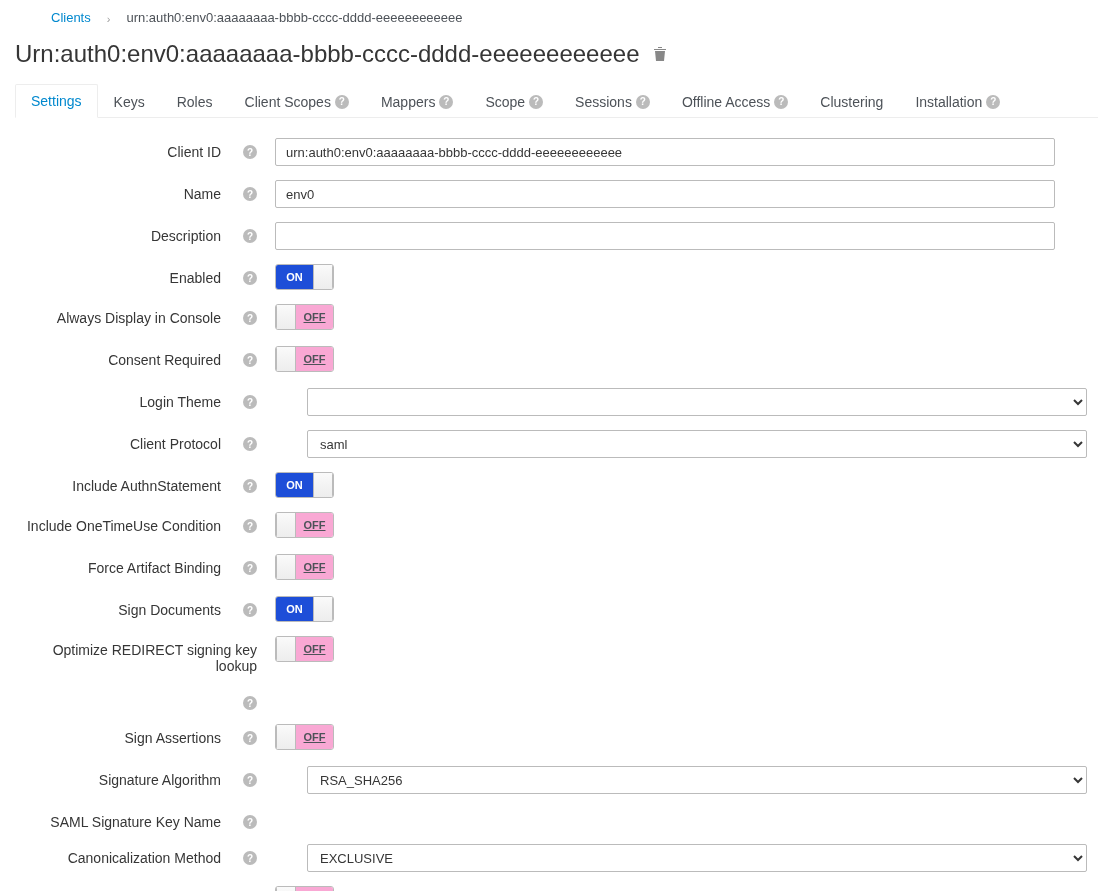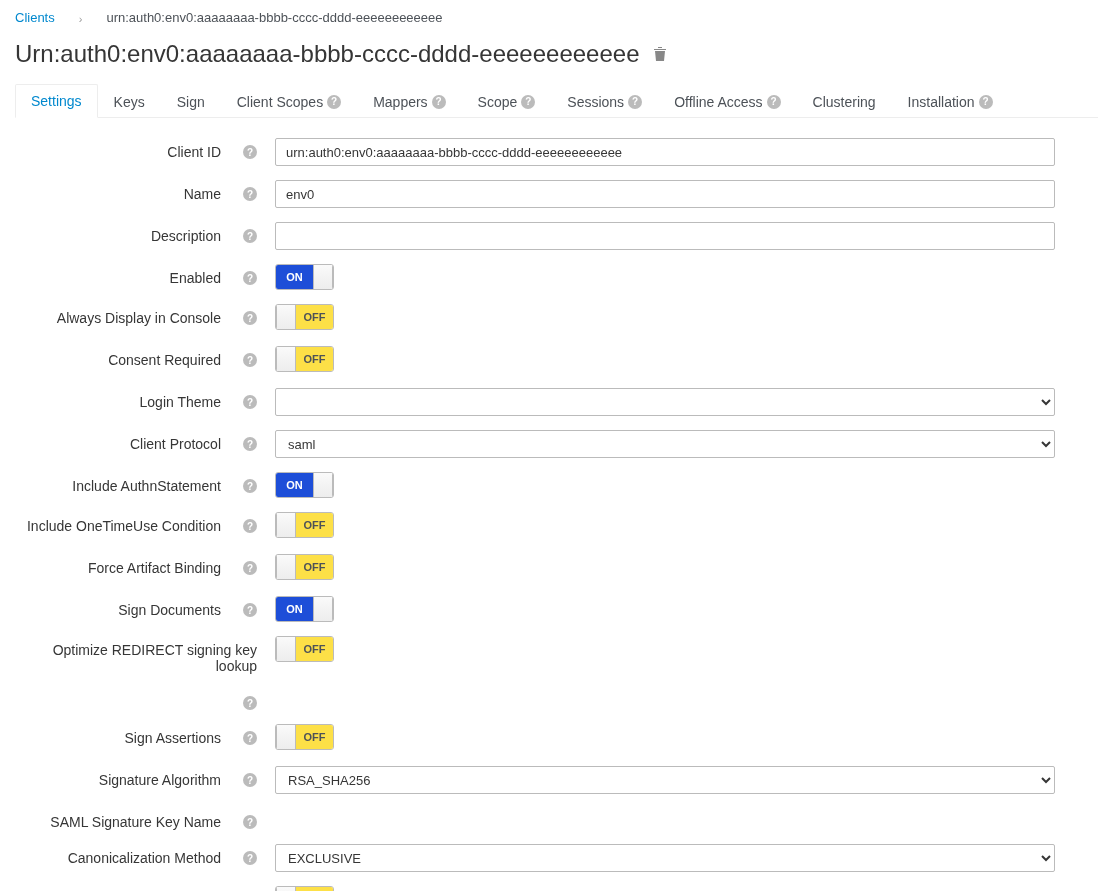--- a/index.html
+++ b/index.html
@@ -6,23 +6,24 @@
     body {
       font-family: "Helvetica Neue", Helvetica, Arial, sans-serif;
       font-size: 14px;
       color: #363636;
       background: #fff;
       padding: 10px 15px;
     }
     .breadcrumb {
       display: flex;
       align-items: flex-end;
-      gap: 24px;
+      gap: 16px;
       font-size: 13px;
       margin-bottom: 15px;
+      margin-left: 36px;
     }
     .breadcrumb a { color: #0088ce; text-decoration: none; cursor: pointer; }
     .breadcrumb .sep { color: #9c9c9c; font-size: 11px; }
     .breadcrumb .current { color: #4d5258; }
     .page-header {
       display: flex;
       align-items: center;
       gap: 14px;
       margin-bottom: 15px;
     }
@@ -109,40 +110,41 @@
     }
     select {
       width: 100%;
       padding: 4px 8px;
       font-size: 13px;
       border: 1px solid #bbb;
       border-radius: 2px;
       height: 28px;
       background: #fff;
       color: #363636;
+      margin-left: 32px;
     }
     .toggle {
       display: inline-flex;
       width: 59px;
       height: 26px;
       border: 1px solid #bbb;
       border-radius: 3px;
       overflow: hidden;
       cursor: pointer;
       font-size: 11px;
       font-weight: bold;
     }
     .toggle .side {
       flex: 1;
       display: flex;
       align-items: center;
       justify-content: center;
     }
     .toggle.on .side-on { background: #1d4ed8; color: #fff; }
-    .toggle.off .side-off { background: #fde047; color: #4d5258; }
+    .toggle.off .side-off { background: #f9a8d4; color: #4d5258; text-decoration: underline; }
     .toggle .handle {
       width: 20px;
       background: linear-gradient(#fafafa,#ededed);
       border-left: 1px solid #bbb;
       border-right: 1px solid #bbb;
     }
     .toggle.on { flex-direction: row; }
     .toggle.off { flex-direction: row; }
   </style>
 </head>
@@ -164,21 +166,21 @@
 </div>
 
 <div class="tabs">
   <div class="tab active">
       <span>Settings</span>
     </div>
   <div class="tab">
       <span>Keys</span>
     </div>
   <div class="tab">
-      <span>Sign</span>
+      <span>Roles</span>
     </div>
   <div class="tab">
       <span>Client Scopes</span>
       <span class="help-icon">?</span>
     </div>
   <div class="tab">
       <span>Mappers</span>
       <span class="help-icon">?</span>
     </div>
   <div class="tab">

